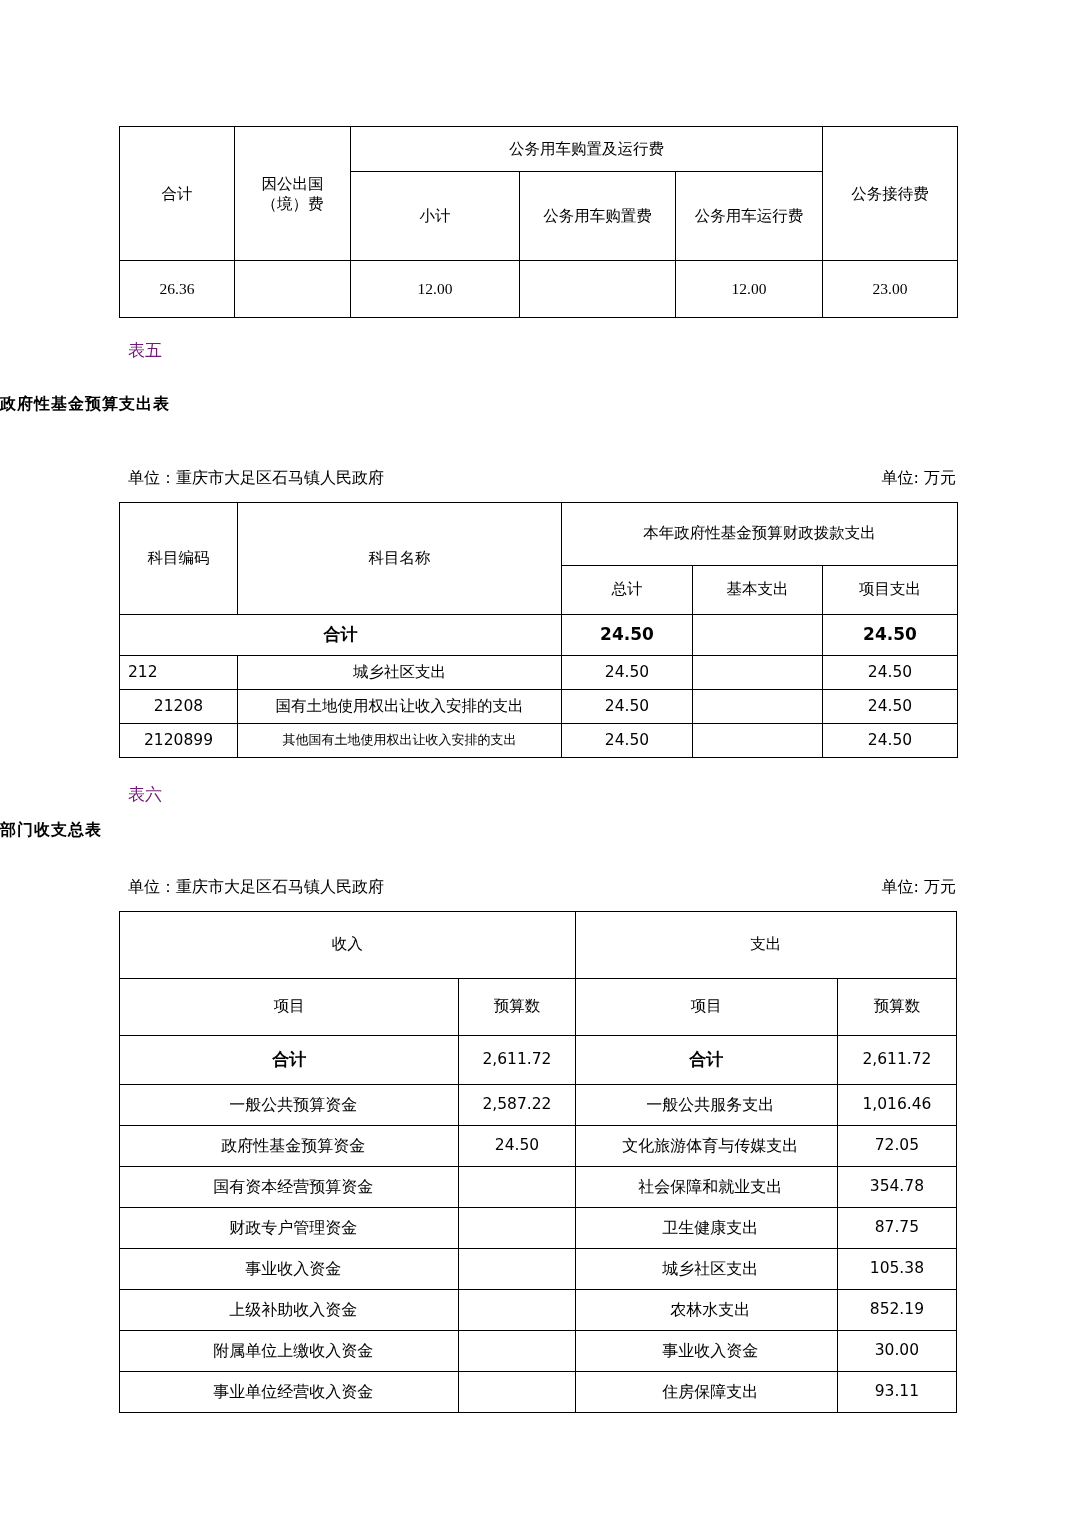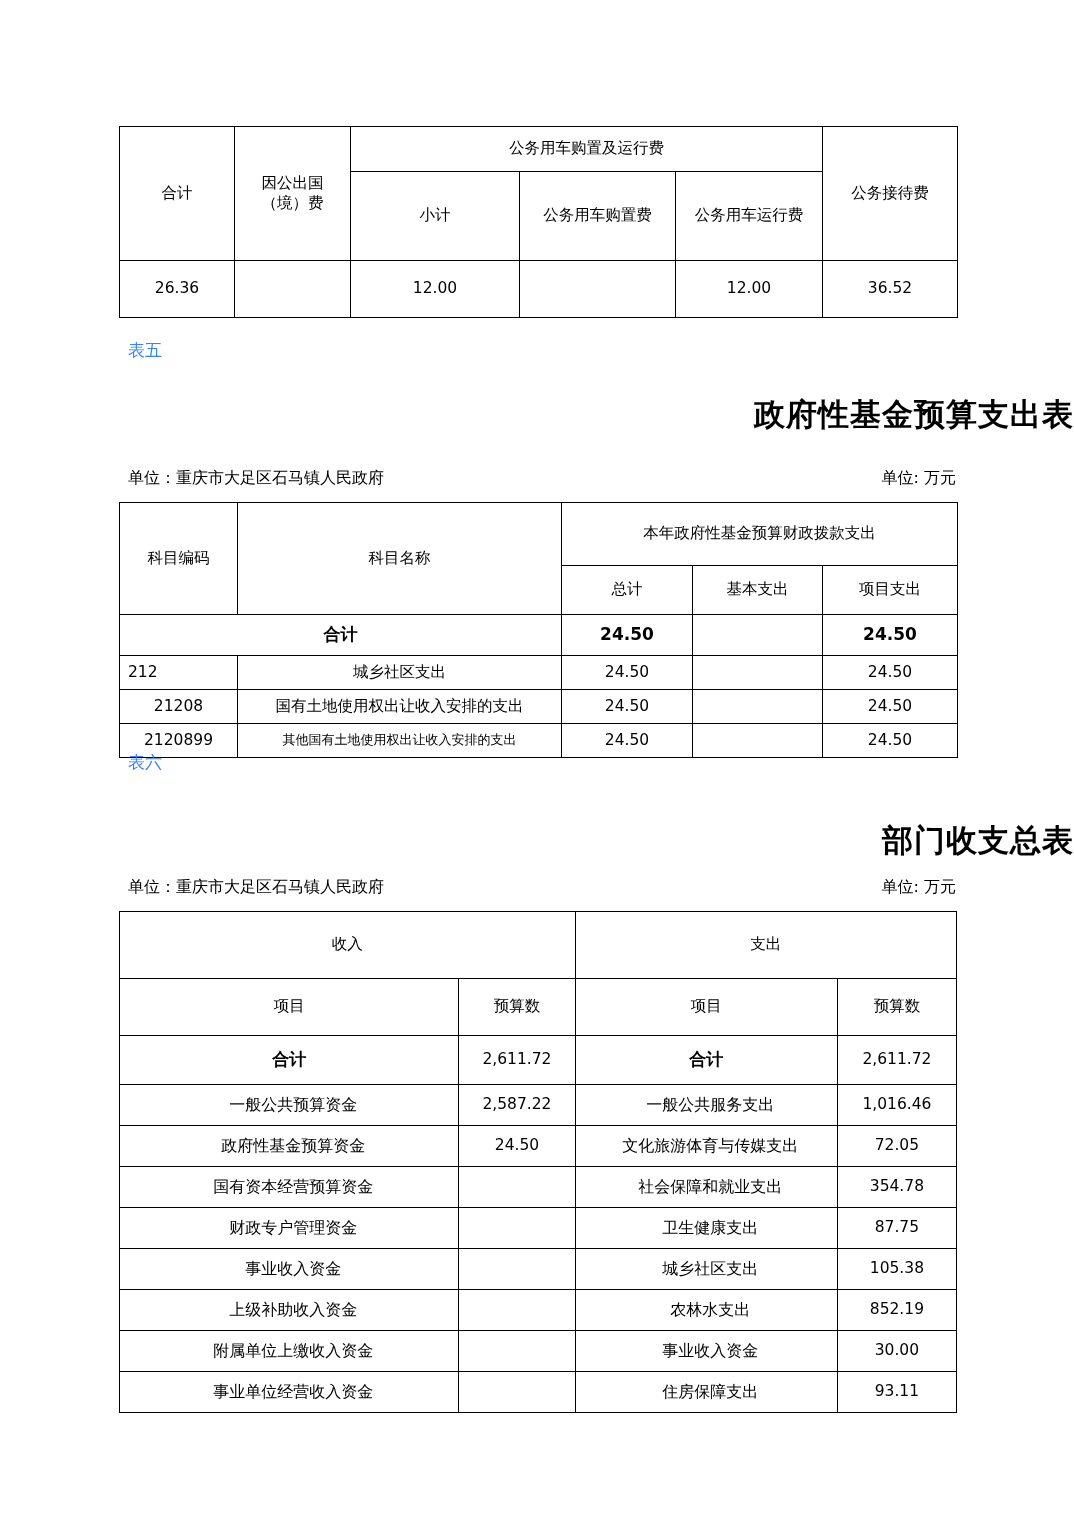--- a/index.html
+++ b/index.html
@@ -54,41 +54,41 @@
   }
   td.b { font-weight: bold; }
   td.left { text-align: left; padding-left: 10px; }
 
   
   #table-public {
     left: 119px;
     top: 126px;
     width: 838px;
   }
-  #table-public td { height: 44px; }
+  #table-public td { height: 44px; font-family: Liberation Serif, serif; }
   #table-public td.tall { height: 132px; }
   #table-public td.datarow { height: 56px; }
 
   
   .sheet-label {
     position: absolute;
     font-family: "DejaVu Sans", "Liberation Sans", sans-serif;
     font-size: 17px;
     font-weight: normal;
-    color: #3b82f6;
+    color: #701a75;
     left: 128px;
   }
   .sheet-title {
     position: absolute;
     width: 1074px;
     left: 0;
-    text-align: right;
+    text-align: left;
     font-family: "DejaVu Sans", "Liberation Sans", sans-serif;
     font-weight: bold;
-    font-size: 31px;
+    font-size: 16px;
     letter-spacing: 1px;
     color: #000;
   }
   .unit-row {
     position: absolute;
     left: 128px;
     width: 828px;
     display: flex;
     justify-content: space-between;
     font-family: "DejaVu Sans", "Liberation Sans", sans-serif;
@@ -155,21 +155,21 @@
         <td style="height:88px">小计</td>
         <td style="height:88px">公务用车购置费</td>
         <td style="height:88px">公务用车运行费</td>
       </tr>
       <tr>
         <td class="datarow num-center">26.36</td>
         <td class="datarow num-center"></td>
         <td class="datarow num-center">12.00</td>
         <td class="datarow num-center"></td>
         <td class="datarow num-center">12.00</td>
-        <td class="datarow num-center">36.52</td>
+        <td class="datarow num-center">23.00</td>
       </tr>
     </tbody>
   </table>
 
   <div class="sheet-label" style="top:339px">表五</div>
   <div class="sheet-title" style="top:394px">政府性基金预算支出表</div>
   <div class="unit-row" style="top:468px">
     <span>单位：重庆市大足区石马镇人民政府</span>
     <span class="unit-right">单位: 万元</span>
   </div>
@@ -216,21 +216,21 @@
       <tr>
         <td>2120899</td>
         <td class="name-3 left">其他国有土地使用权出让收入安排的支出</td>
         <td class="num">24.50</td>
         <td class="num"></td>
         <td class="num">24.50</td>
       </tr>
     </tbody>
   </table>
 
-  <div class="sheet-label" style="top:751px">表六</div>
+  <div class="sheet-label" style="top:783px">表六</div>
   <div class="sheet-title" style="top:820px">部门收支总表</div>
   <div class="unit-row" style="top:877px">
     <span>单位：重庆市大足区石马镇人民政府</span>
     <span class="unit-right">单位: 万元</span>
   </div>
 
   <table class="doc-table" id="table-dept">
     <colgroup>
       <col style="width:339px">
       <col style="width:116px">

